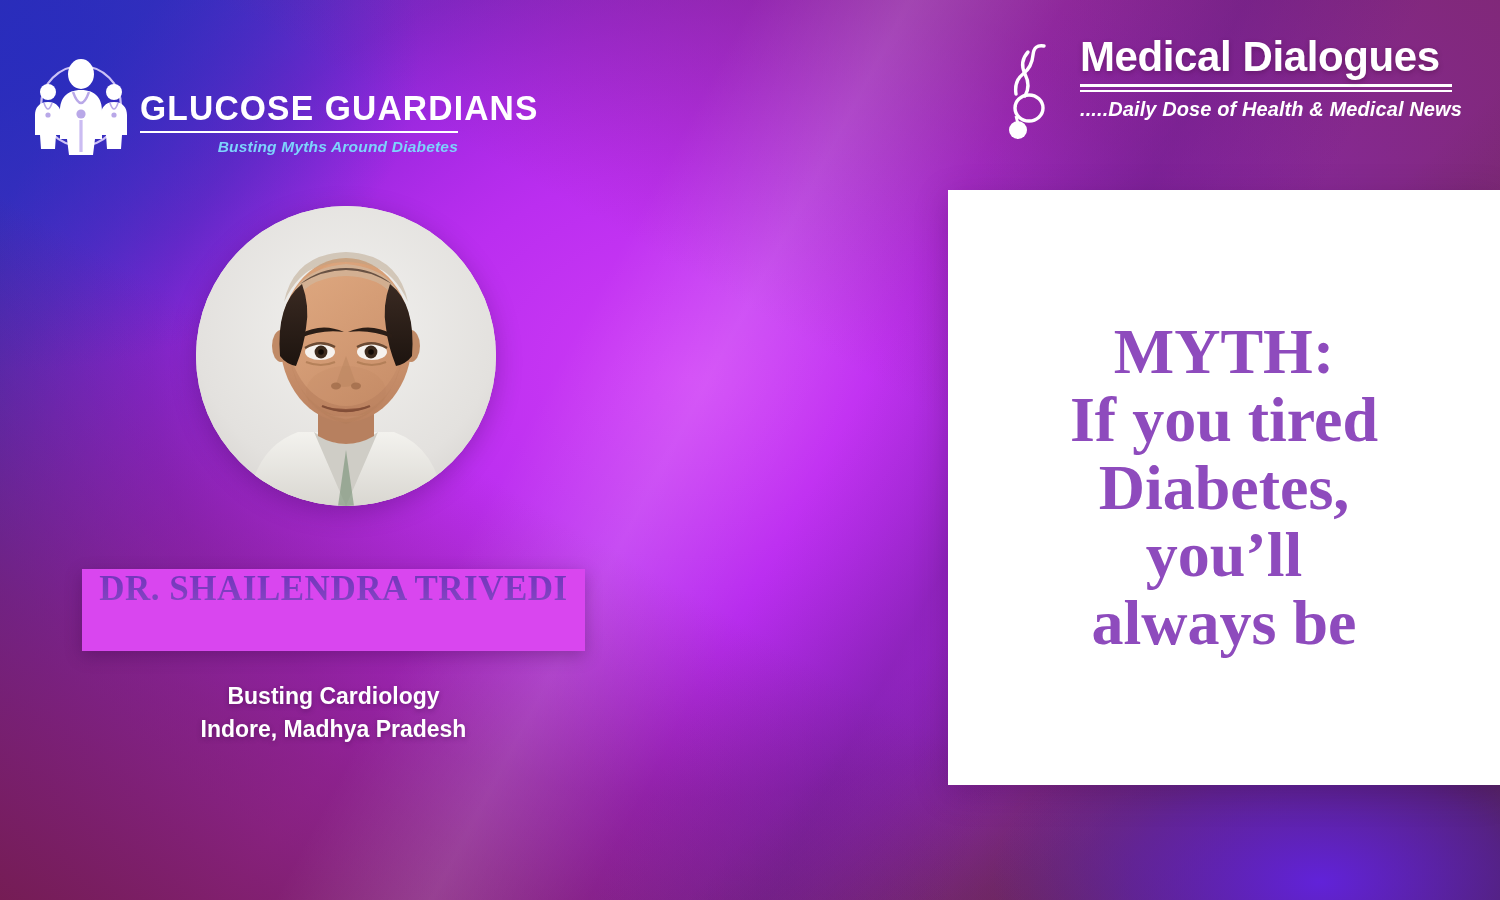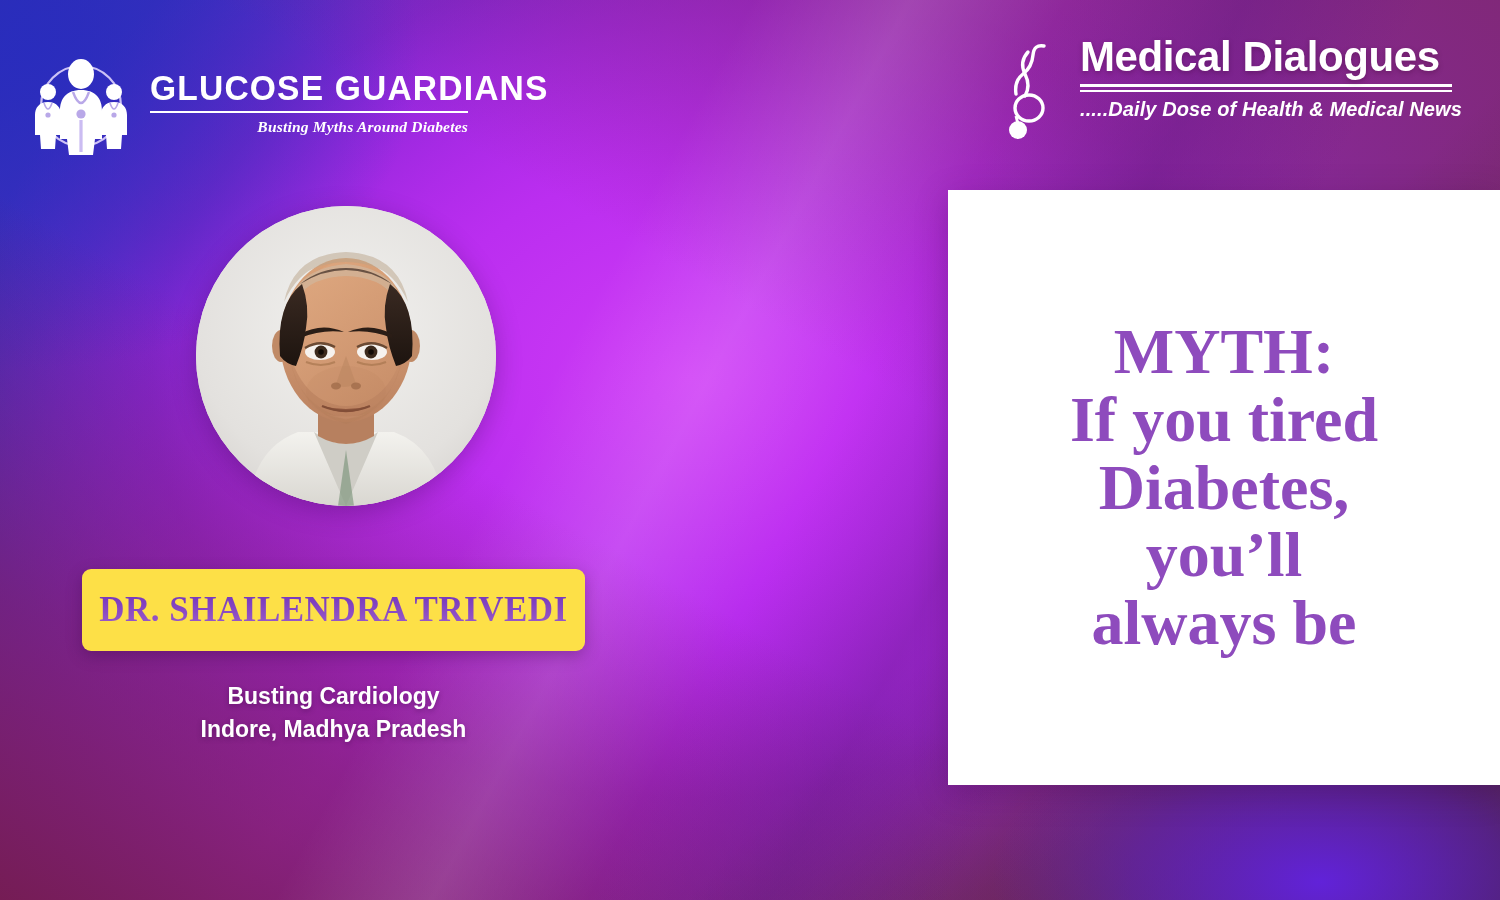--- a/index.html
+++ b/index.html
@@ -63,22 +63,21 @@
   .bg-glow-tl {
     background: radial-gradient(ellipse 520px 420px at 2% 6%, rgba(40,44,190,0.85) 0%, rgba(42,46,185,0.35) 48%, rgba(42,46,185,0) 75%);
   }
 
   
   .gg-logo {
     position: absolute;
     left: 22px;
     top: 48px;
     display: flex;
-    align-items: center;
-    gap: 10px;
+    align-items: flex-end;
   }
   .gg-mark { width: 118px; height: 108px; display: block; }
   .gg-text { padding-top: 2px; }
   .gg-title {
     font-size: 35px;
     font-weight: bold;
     letter-spacing: 1.2px;
     color: #ffffff;
     line-height: 1;
     font-stretch: condensed;
@@ -90,26 +89,25 @@
     height: 2px;
     background: #ffffff;
     margin-top: 6px;
     width: 318px;
   }
   .gg-sub {
     margin-top: 5px;
     font-size: 15.5px;
     font-style: italic;
     font-weight: bold;
-    color: #ffffff;
+    color: #7dd3fc;
     text-align: right;
     width: 318px;
     letter-spacing: 0.2px;
     white-space: nowrap;
-    font-family: Liberation Serif, serif;
   }
 
   
   .md-logo {
     position: absolute;
     right: 48px;
     top: 36px;
     display: flex;
     align-items: flex-start;
     gap: 18px;
@@ -154,26 +152,24 @@
   }
   .portrait svg { display: block; width: 300px; height: 300px; }
 
   
   .name-box {
     position: absolute;
     left: 82px;
     top: 569px;
     width: 503px;
     height: 82px;
-    background: #fde047;
+    background: #d946ef;
     box-shadow: 0 5px 16px rgba(45,0,55,0.30);
     display: flex;
-    align-items: center;
     justify-content: center;
-    border-radius: 9px;
   }
   .name-text {
     font-family: "Liberation Serif", serif;
     font-weight: bold;
     font-size: 35px;
     letter-spacing: 0.5px;
     background: linear-gradient(180deg, #6f33bb 0%, #8b4bc4 55%, #a061c9 100%);
     -webkit-background-clip: text;
     background-clip: text;
     color: transparent;

